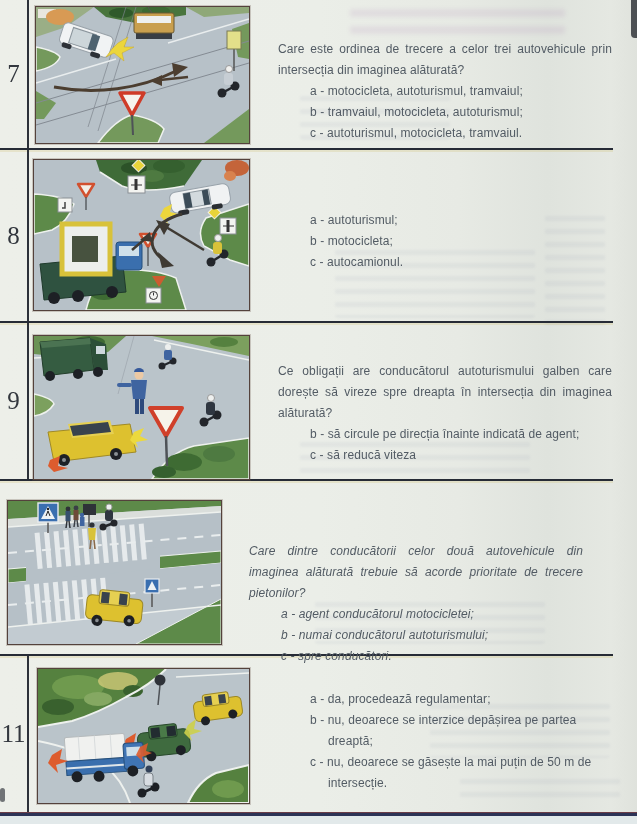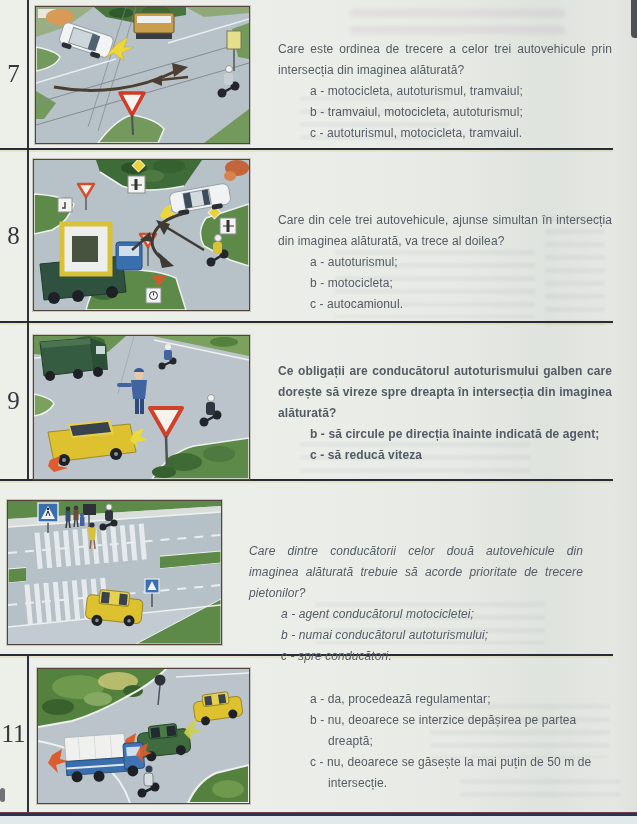--- a/index.html
+++ b/index.html
@@ -19,21 +19,21 @@
   }
   .row-body{position:relative;flex:1;}
   .scene-frame{position:absolute;border:1px solid #54423c;background:#b7c1c8;box-shadow:0 0 0 1px rgba(90,70,60,.25);}
   .scene-frame svg{display:block;}
   .r7 .scene-frame{left:6px;top:6px;width:213px;height:136px;}
   .r8 .scene-frame{left:4px;top:9px;width:215px;height:150px;}
   .r9 .scene-frame{left:4px;top:12px;width:215px;height:143px;}
   .r10 .scene-frame{left:7px;top:19px;width:213px;height:143px;}
   .r11 .scene-frame{left:8px;top:12px;width:211px;height:134px;}
   .qa-block{position:absolute;left:249px;width:334px;color:#525b64;font-size:12px;line-height:21px;letter-spacing:.1px;}
-  .r7 .qa-block{top:39px;} .r8 .qa-block{top:60px;} .r9 .qa-block{top:38px;font-weight:bold;}
+  .r7 .qa-block{top:39px;} .r8 .qa-block{top:60px;} .r9 .qa-block{top:38px;}
   .r10 .qa-block{top:60px;font-style:italic;} .r11 .qa-block{top:33px;}
   .question{text-align:justify;}
   .options{padding-left:32px;}
   .option{padding-left:18px;text-indent:-18px;}
   .bottom-rule{position:absolute;left:0;top:812px;width:637px;height:3px;background:#2c3356;border-top:1px solid rgba(160,70,60,.55);}
   .footer-strip{position:absolute;left:0;top:816px;width:637px;height:8px;background:#e2e9ea;}
   .smudge{position:absolute;pointer-events:none;border-radius:3px;opacity:.15;filter:blur(1.3px);
     background:repeating-linear-gradient(180deg,rgba(115,125,155,0) 0 4px,rgba(115,125,155,.5) 4px 9px,rgba(115,125,155,0) 9px 13px);}
   .smudge.purple{opacity:.2;background:repeating-linear-gradient(180deg,rgba(150,95,160,0) 0 5px,rgba(150,95,160,.55) 5px 13px,rgba(150,95,160,0) 13px 17px);filter:blur(2px);}
   .corner-sliver{position:absolute;left:631px;top:0;width:6px;height:38px;background:#33363c;opacity:.85;border-bottom-left-radius:4px;}
@@ -204,21 +204,20 @@
               <path d="M148,54 C118,62 108,86 130,100" stroke="#3f3a33" stroke-width="3" fill="none"></path>
               <polygon points="124,92 140,106 128,108"></polygon>
               <line x1="170" y1="90" x2="132" y2="67" stroke="#3f3a33" stroke-width="2.5"></line>
               <polygon points="122,60 136,64 130,75"></polygon>
               <line x1="98" y1="90" x2="112" y2="78" stroke="#3f3a33" stroke-width="2.5"></line>
               <polygon points="116,72 118,82 106,80"></polygon>
             </g>
           </svg>
         </div>
         <div class="qa-block">
-          <div class="question">Care din cele trei autovehicule, ajunse simultan în intersecția din imaginea alăturată, va trece al doilea?</div>
           <div class="options">
             <div class="option">a - autoturismul;</div>
             <div class="option">b - motocicleta;</div>
             <div class="option">c - autocamionul.</div>
           </div>
         </div>
       </div>
     </div>
 
     <div class="row r9">

